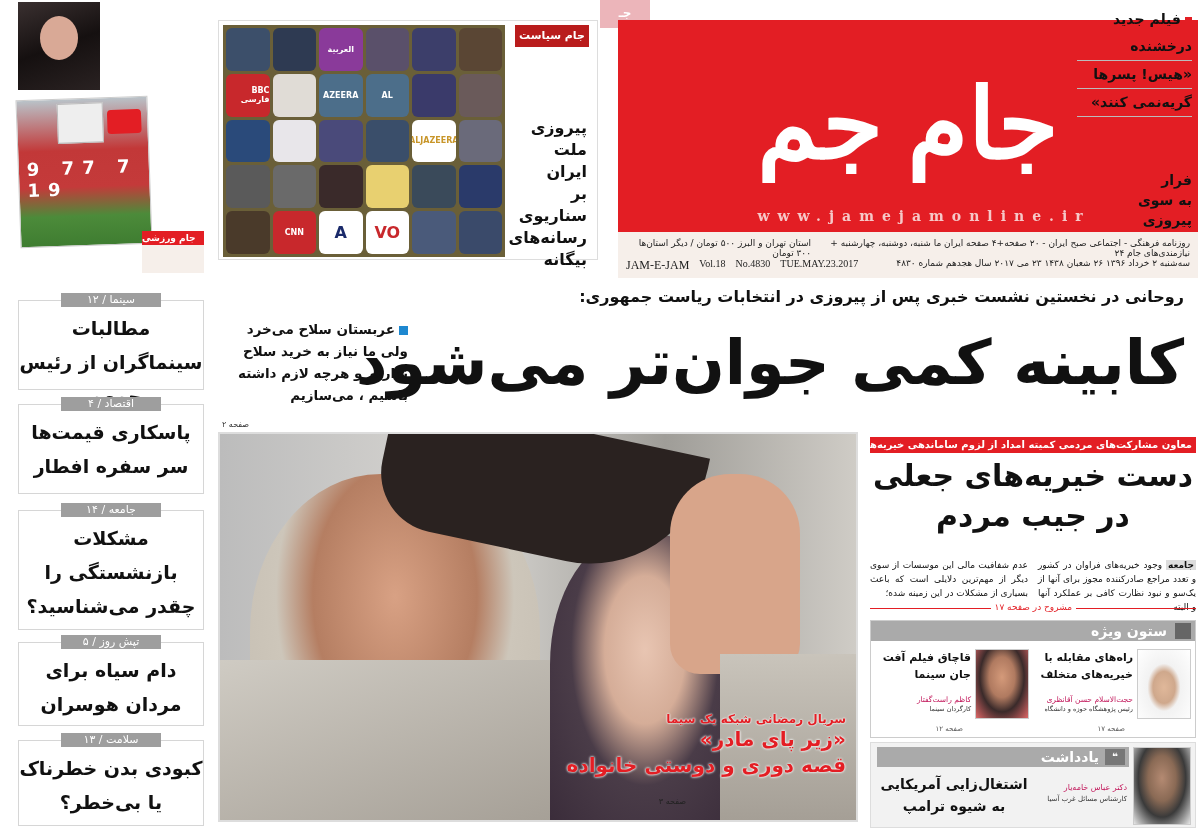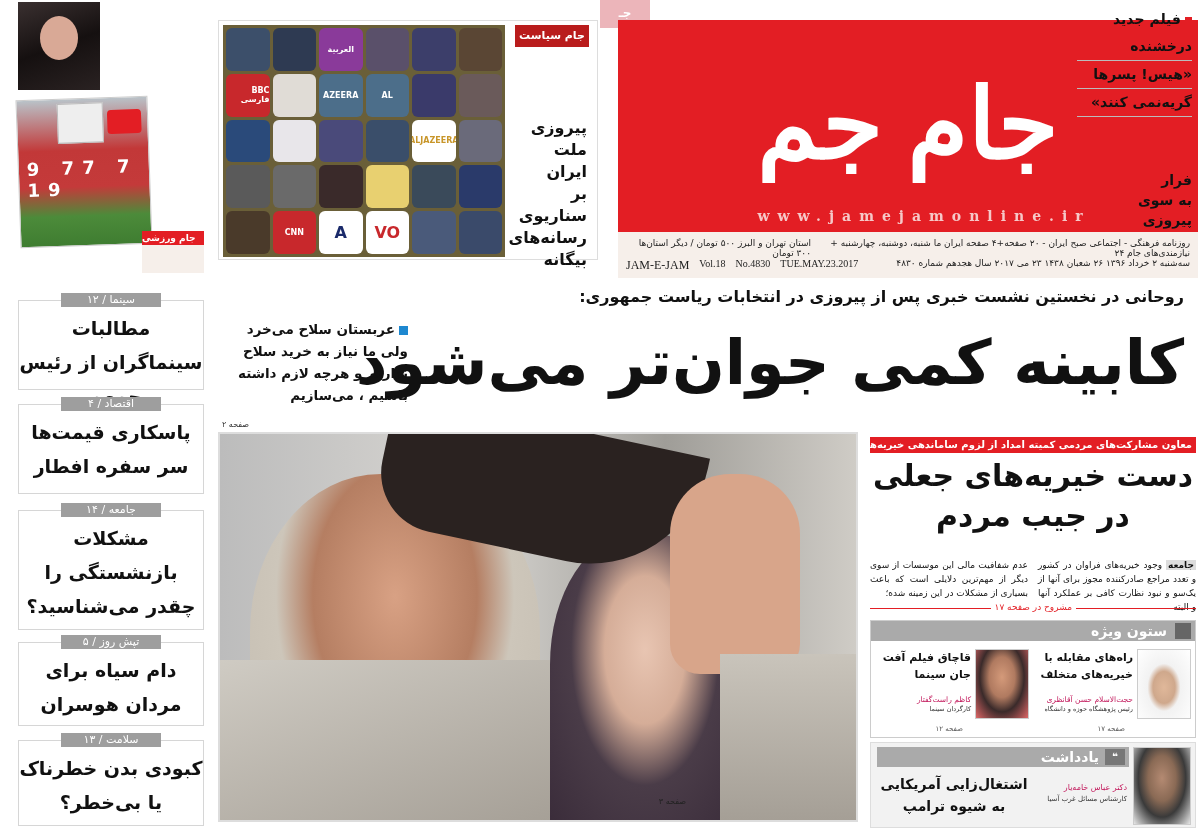--- a/index.html
+++ b/index.html
@@ -211,20 +211,25 @@
   </div>
 </div>
 
 <div class="abs main-photo">
   <div class="woman"></div>
   <div class="man"></div>
   <div class="coat"></div>
   <div class="hat"></div>
   <div class="hand"></div>
   <div class="sleeve"></div>
+  <div class="photo-caption">
+    <div class="small">سریال رمضانی شبکه یک سیما</div>
+    <div class="big">«زیر پای مادر»</div>
+    <div class="big">قصه دوری و دوستی خانواده</div>
+  </div>
   <div class="photo-page">صفحه ۳</div>
 </div>
 
 <div class="abs red-kicker">معاون مشارکت‌های مردمی کمیته امداد از لزوم ساماندهی خیریه‌ها گفت</div>
 <div class="abs right-headline">دست خیریه‌های جعلی در جیب مردم</div>
 <div class="abs right-body">
   <div class="col"><span class="kw">جامعه</span> <span>وجود خیریه‌های فراوان در کشور و تعدد مراجع صادرکننده مجوز برای آنها از یک‌سو و نبود نظارت کافی بر عملکرد آنها و البته</span></div>
   <div class="col">عدم شفافیت مالی این موسسات از سوی دیگر از مهم‌ترین دلایلی است که باعث بسیاری از مشکلات در این زمینه شده؛</div>
 </div>
 <div class="abs cont-line">

